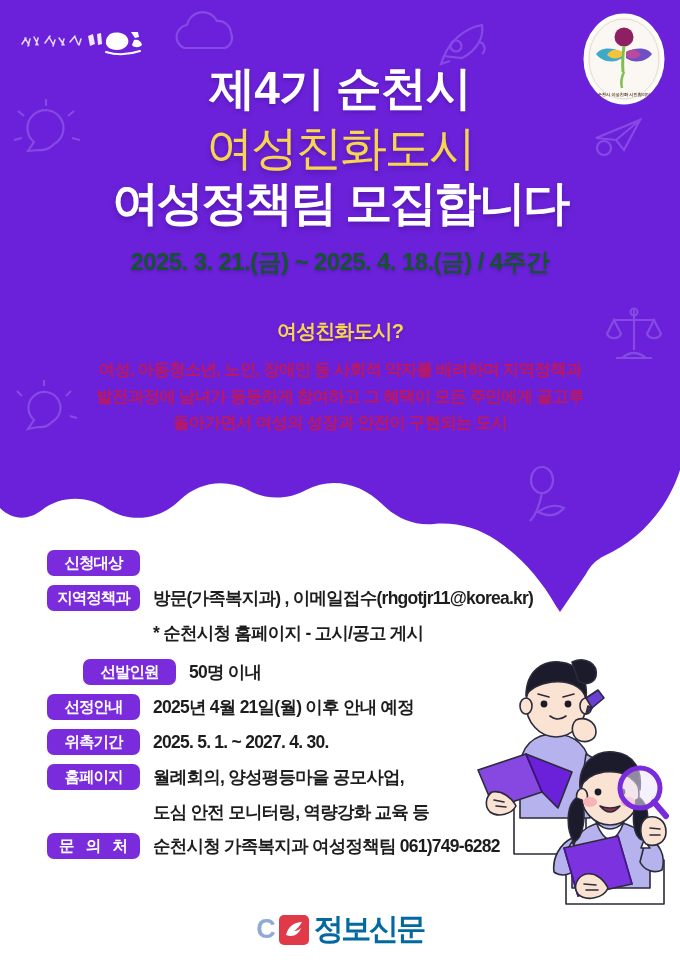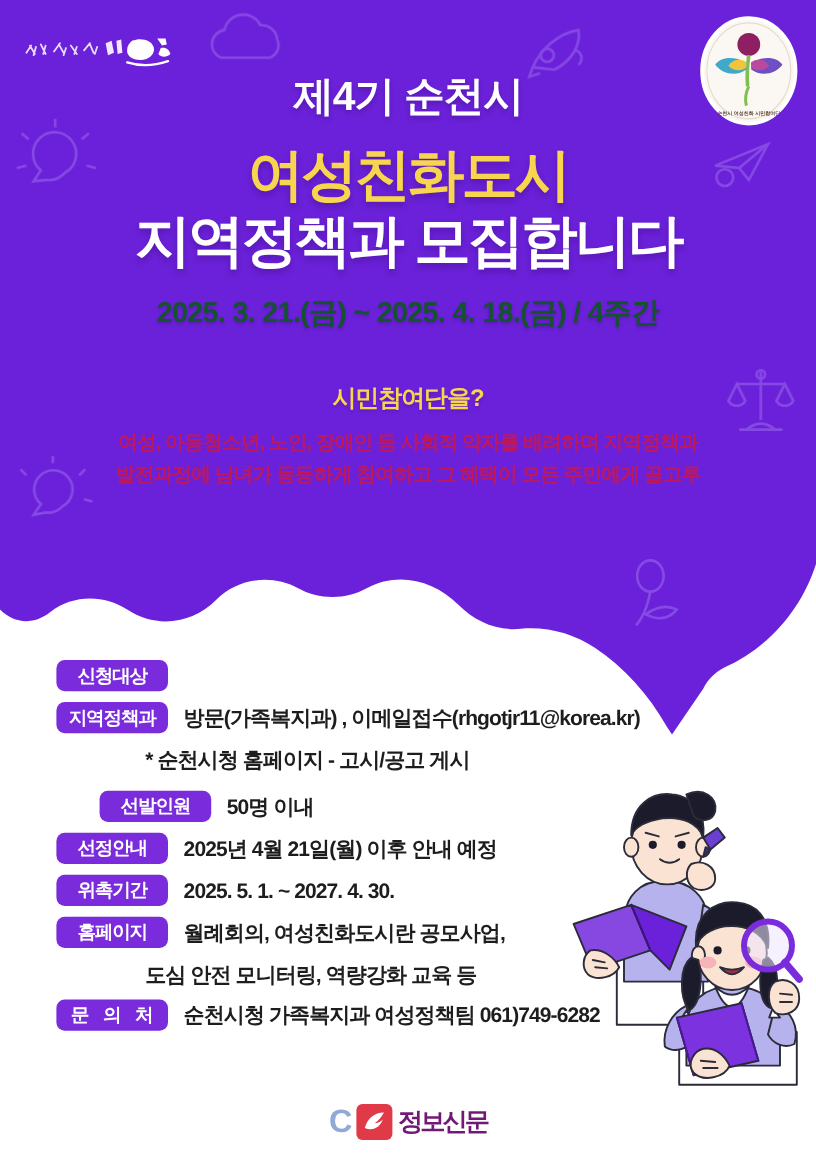--- a/index.html
+++ b/index.html
@@ -37,28 +37,28 @@
     width:84px; height:94px;
   }
   .emblem svg { display:block; }
 
   
   .title-block {
     position:absolute; left:0; top:60px;
     width:680px; text-align:center;
   }
   .t-line1 {
-    font-size:34px; font-weight:bold; color:#ffffff;
+    font-size:46px; font-weight:bold; color:#ffffff;
     letter-spacing:-1px; line-height:1.25;
     text-shadow:0 2px 4px rgba(40,0,90,.30);
   }
   .t-line2 {
-    font-size:47px; font-weight:bold; color:#F7D54F;
+    font-size:47px; font-weight:normal; color:#F7D54F;
     letter-spacing:-2.5px; line-height:1.18;
-    margin-top:15px;
+    margin-top:2px;
     text-shadow:0 3px 5px rgba(40,0,90,.30);
   }
   .t-line3 {
     font-size:47px; font-weight:bold; color:#ffffff;
     letter-spacing:-2.5px; line-height:1.18;
     text-shadow:0 3px 5px rgba(40,0,90,.30);
   }
   .t-dates {
     margin-top:16px;
     font-size:24px; font-weight:bold; color:#14532d;
@@ -107,21 +107,21 @@
   .badge.spaced { letter-spacing:3.5px; text-indent:3.5px; }
   .row-val {
     margin-left:13px;
     font-size:17.5px; font-weight:bold;
     color:#1d1d1f;
     letter-spacing:-.75px;
     line-height:30px;
     white-space:nowrap;
   }
   .sub-row {
-    margin-left:74px;
+    margin-left:106px;
     font-size:17.5px; font-weight:bold;
     color:#1d1d1f;
     letter-spacing:-.75px;
     line-height:30px;
     margin-bottom:4px;
     white-space:nowrap;
   }
 
   
   .illus {
@@ -143,21 +143,21 @@
   }
   .fl-mark {
     width:30px; height:30px;
     background:#E03A48;
     border-radius:5px;
     position:relative;
     display:flex; align-items:center; justify-content:center;
   }
   .fl-mark svg { display:block; }
   .fl-text {
-    font-size:21px; font-weight:bold; color:#701a75;
+    font-size:30px; font-weight:bold; color:#0369a1;
     letter-spacing:-2.5px;
   }
 </style>
 </head>
 <body>
 
 <div id="poster">
 
   <svg class="bubble-svg" viewBox="0 0 680 620" preserveAspectRatio="none" aria-hidden="true">
     <defs>
@@ -275,29 +275,30 @@
       <path d="M42,60 q-4,8 -2,16" stroke="#7FBF4D" stroke-width="2.5" fill="none"></path>
       <g fill="#5A4030" font-size="4.2" font-family="'Liberation Sans',sans-serif" font-weight="bold">
         <text x="42" y="84" text-anchor="middle">순천시 여성친화 시민참여단</text>
       </g>
     </svg>
   </div>
 
   <div class="title-block">
     <div class="t-line1">제4기 순천시</div>
     <div class="t-line2">여성친화도시</div>
-    <div class="t-line3">지역정책과 모집합니다</div>
+    <div class="t-line3">여성정책팀 모집합니다</div>
     <div class="t-dates">2025. 3. 21.(금) ~ 2025. 4. 18.(금) / 4주간</div>
   </div>
 
   <div class="def-block">
-    <div class="def-heading">시민참여단을?</div>
+    <div class="def-heading">여성친화도시?</div>
     <div class="def-body">
       <div>여성, 아동청소년, 노인, 장애인 등 사회적 약자를 배려하며 지역정책과</div>
       <div>발전과정에 남녀가 동등하게 참여하고 그 혜택이 모든 주민에게 골고루</div>
+      <div>돌아가면서 여성의 성장과 안전이 구현되는 도시</div>
     </div>
   </div>
 
   <div class="details">
 
     <div class="row">
       <div class="badge">신청대상</div>
     </div>
 
     <div class="row">
@@ -317,21 +318,21 @@
       <div class="row-val">2025년 4월 21일(월) 이후 안내 예정</div>
     </div>
 
     <div class="row">
       <div class="badge">위촉기간</div>
       <div class="row-val">2025. 5. 1. ~ 2027. 4. 30.</div>
     </div>
 
     <div class="row">
       <div class="badge">홈페이지</div>
-      <div class="row-val">월례회의, 여성친화도시란 공모사업,</div>
+      <div class="row-val">월례회의, 양성평등마을 공모사업,</div>
     </div>
 
     <div class="sub-row">도심 안전 모니터링, 역량강화 교육 등</div>
 
     <div class="row">
       <div class="badge spaced">문 의 처</div>
       <div class="row-val">순천시청 가족복지과 여성정책팀 061)749-6282</div>
     </div>
 
   </div>

